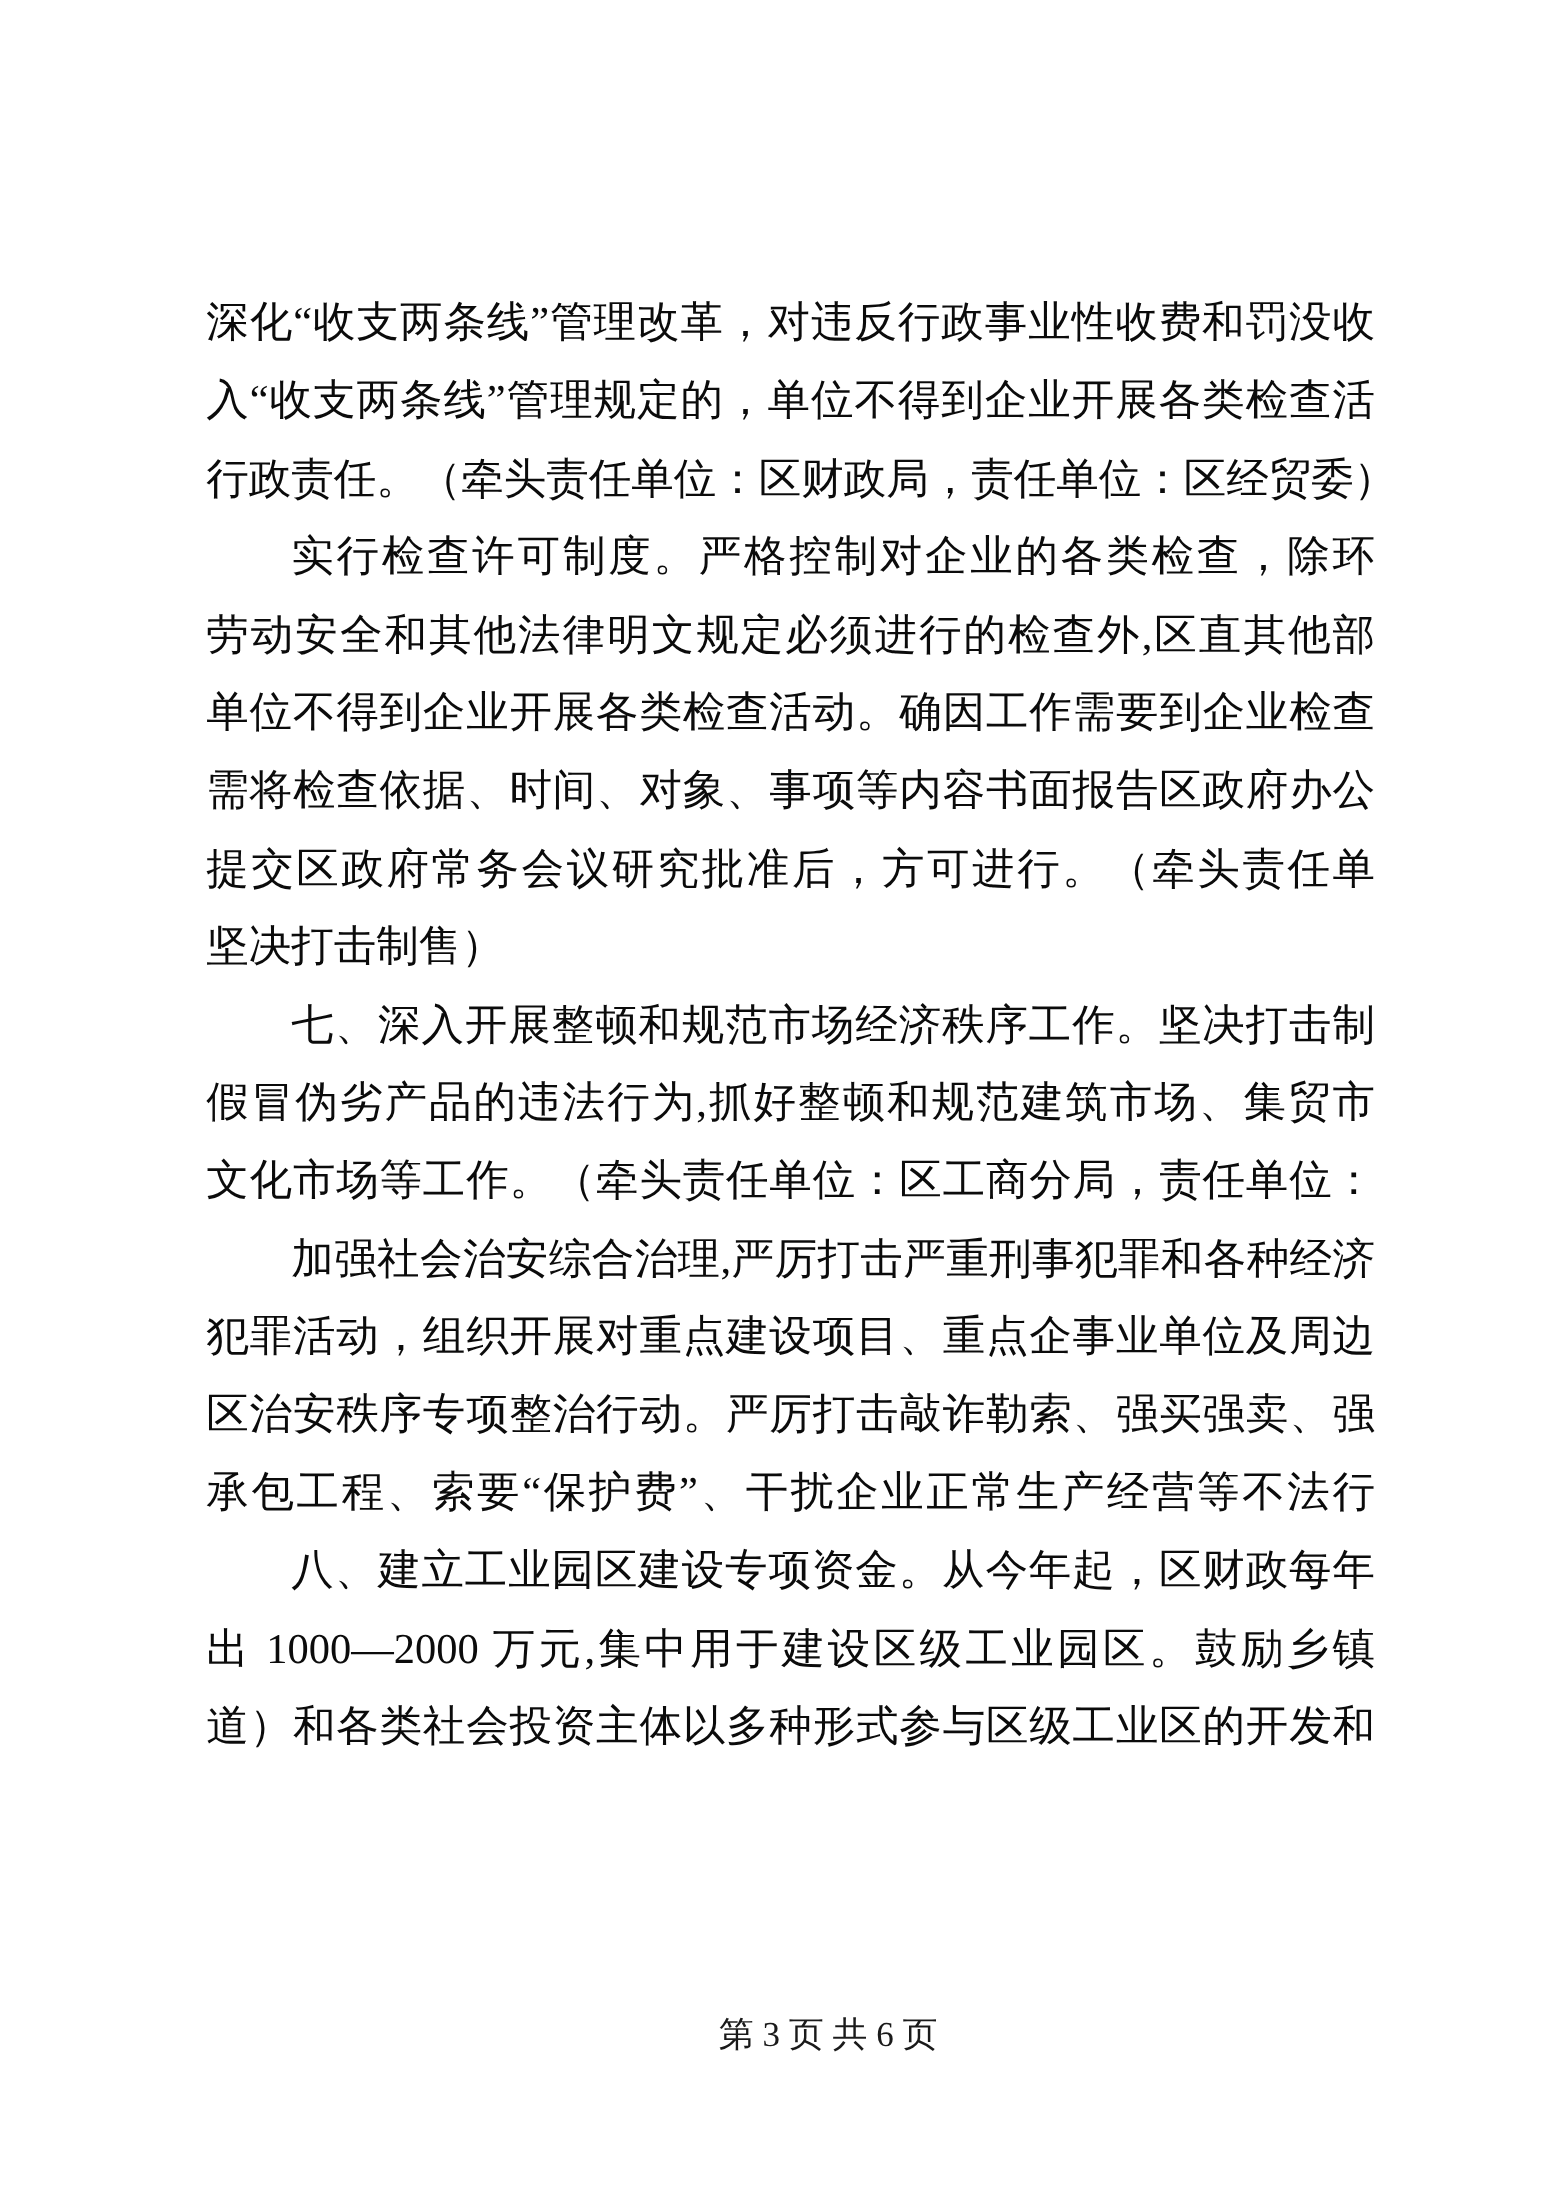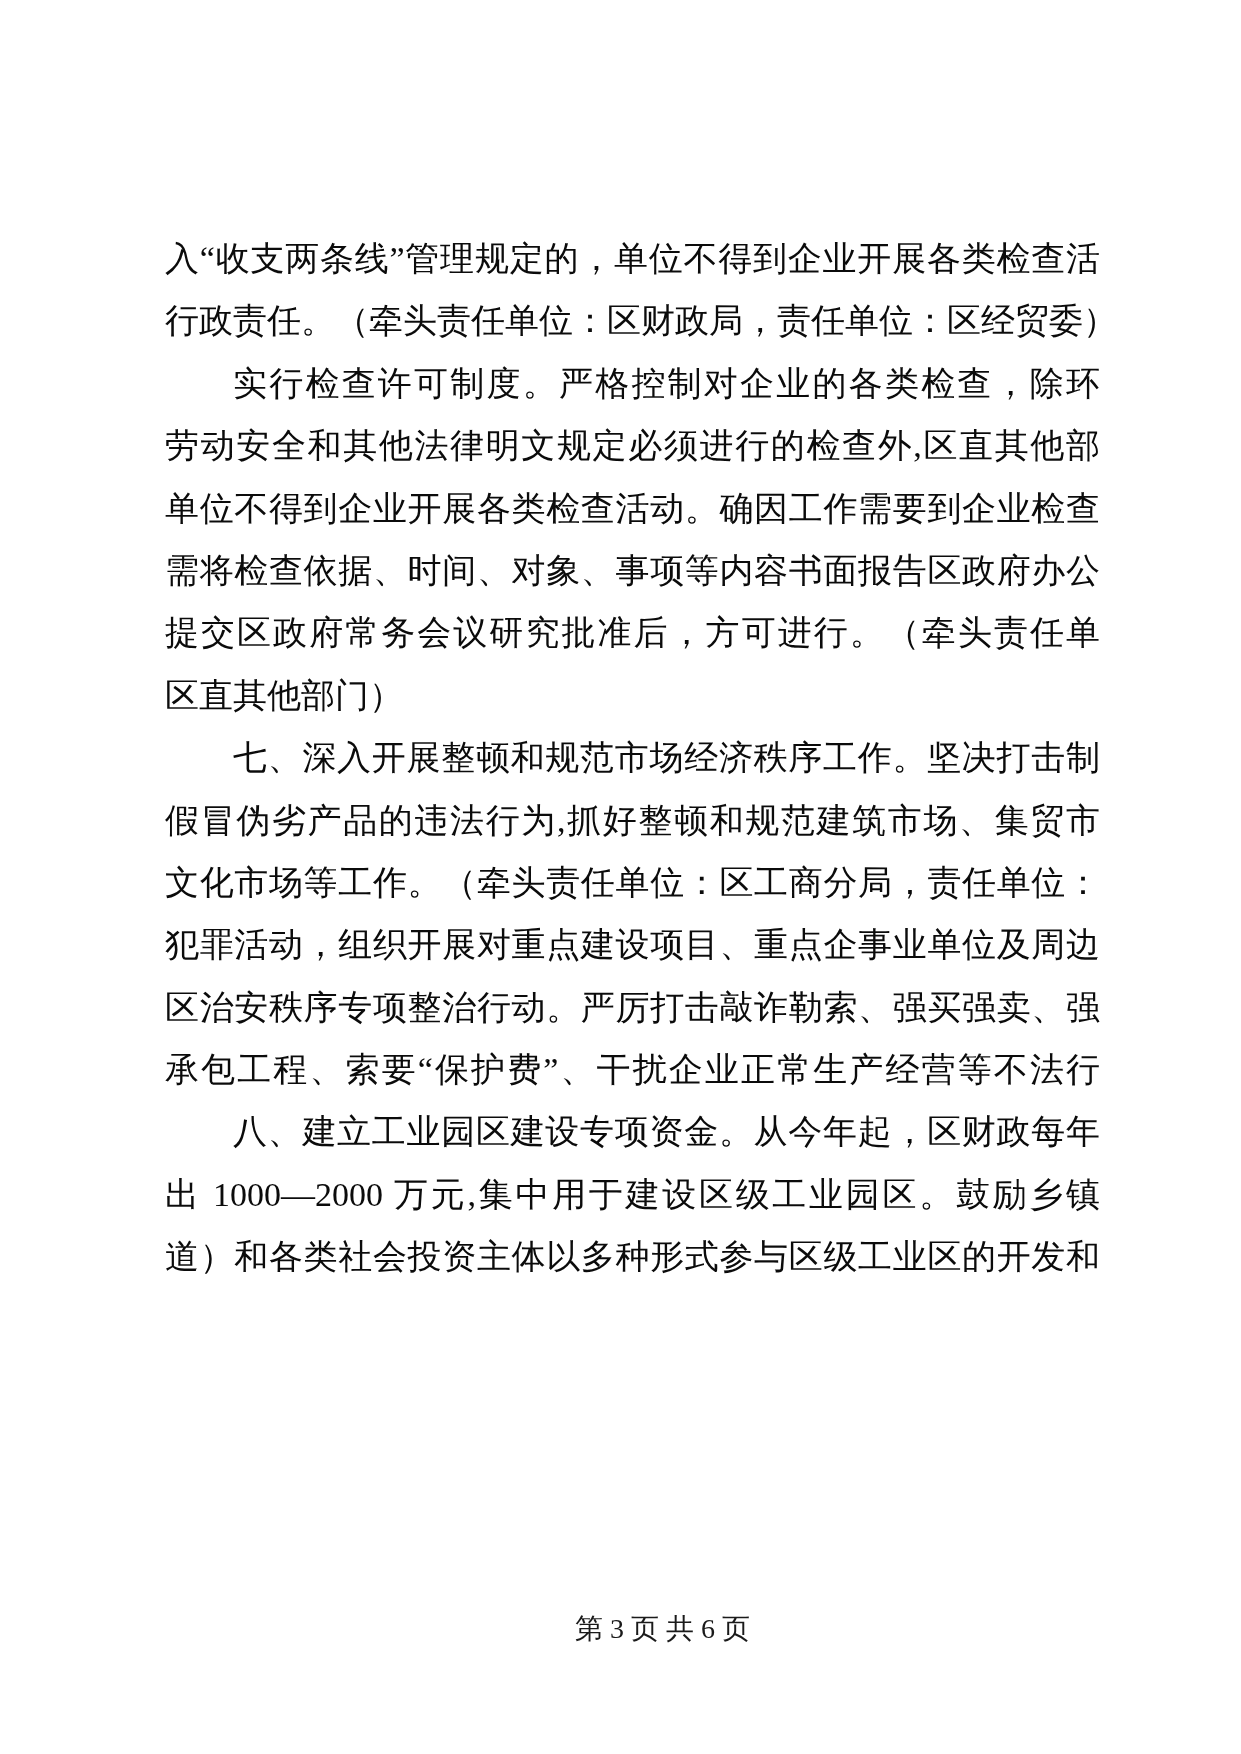--- a/index.html
+++ b/index.html
@@ -56,37 +56,39 @@
     font-size: 28px;
     color: #1a1a1a;
   }
 </style>
 </head>
 <body>
 
 <div class="page">
   <div class="text-block">
       <div class="para">
+        <div class="line fill">深化“收支两条线”管理改革，对违反行政事业性收费和罚没收</div>
         <div class="line fill">入“收支两条线”管理规定的，单位不得到企业开展各类检查活动</div>
         <div class="line end">行政责任。（牵头责任单位：区财政局，责任单位：区经贸委）</div>
       </div>
       <div class="para">
         <div class="line fill indent">实行检查许可制度。严格控制对企业的各类检查，除环保、</div>
         <div class="line fill">劳动安全和其他法律明文规定必须进行的检查外,区直其他部门、</div>
         <div class="line fill">单位不得到企业开展各类检查活动。确因工作需要到企业检查的，</div>
         <div class="line fill">需将检查依据、时间、对象、事项等内容书面报告区政府办公室，</div>
         <div class="line fill">提交区政府常务会议研究批准后，方可进行。（牵头责任单位：</div>
-        <div class="line end">区直其他部门）</div>
+        <div class="line end">坚决打击制售）</div>
       </div>
       <div class="para">
         <div class="line fill indent">七、深入开展整顿和规范市场经济秩序工作。坚决打击制售</div>
         <div class="line fill">假冒伪劣产品的违法行为,抓好整顿和规范建筑市场、集贸市场、</div>
         <div class="line fill">文化市场等工作。（牵头责任单位：区工商分局，责任单位：区</div>
       </div>
       <div class="para">
+        <div class="line fill indent">加强社会治安综合治理,严厉打击严重刑事犯罪和各种经济</div>
         <div class="line fill">犯罪活动，组织开展对重点建设项目、重点企事业单位及周边地</div>
         <div class="line fill">区治安秩序专项整治行动。严厉打击敲诈勒索、强买强卖、强行</div>
         <div class="line fill">承包工程、索要“保护费”、干扰企业正常生产经营等不法行为。</div>
       </div>
       <div class="para">
         <div class="line fill indent">八、建立工业园区建设专项资金。从今年起，区财政每年拿</div>
         <div class="line fill">出 1000—2000 万元,集中用于建设区级工业园区。鼓励乡镇（街</div>
         <div class="line fill">道）和各类社会投资主体以多种形式参与区级工业区的开发和建</div>
       </div>
     </div>

